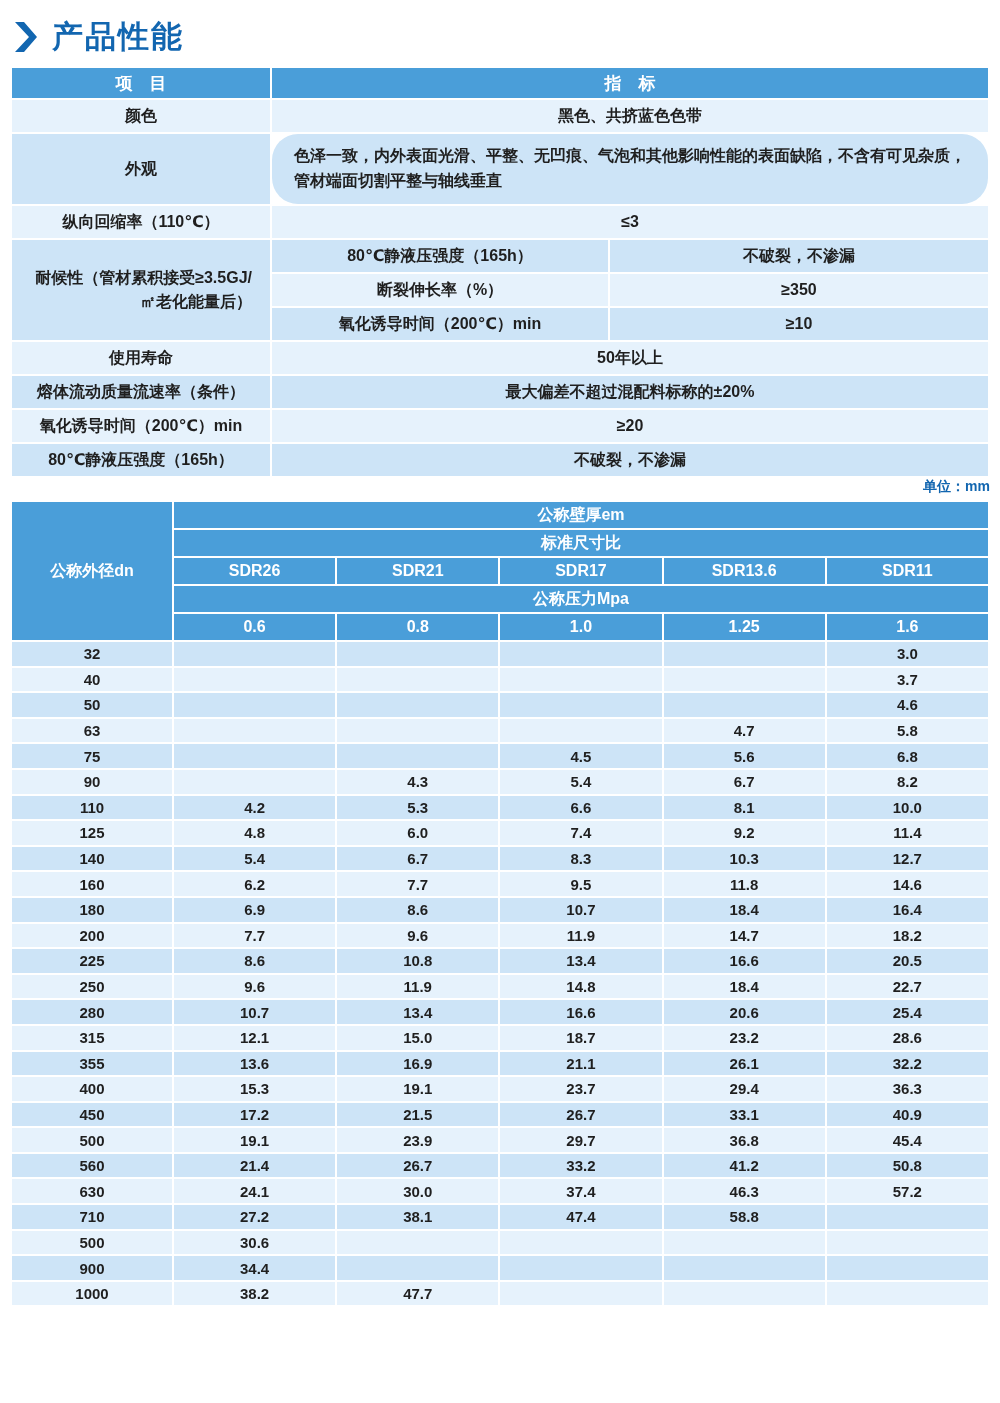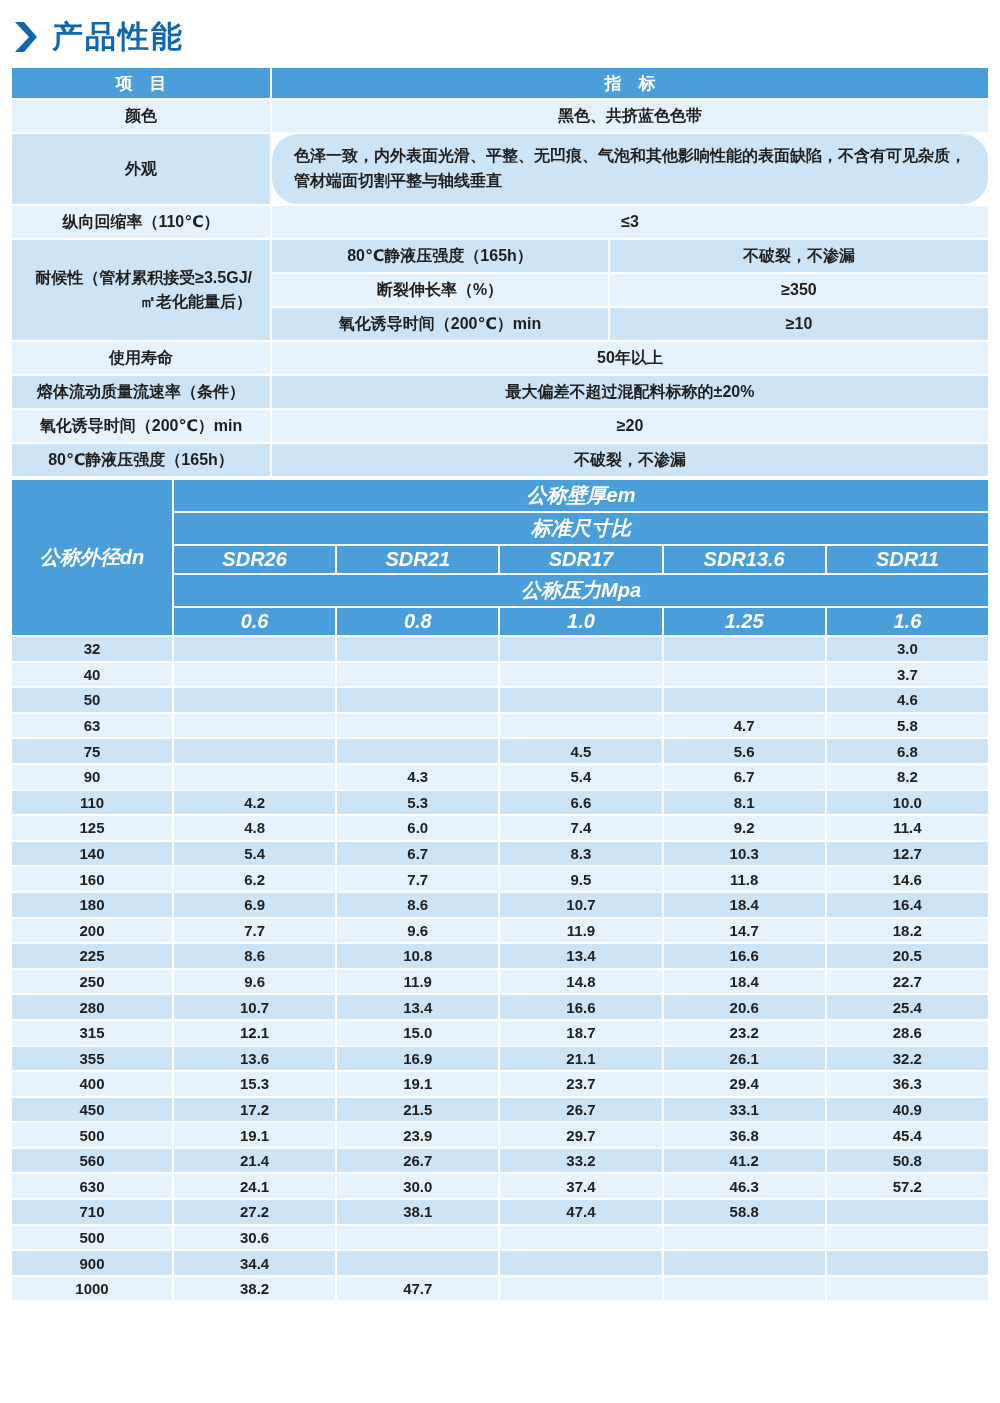--- a/index.html
+++ b/index.html
@@ -35,21 +35,21 @@
   .perf tr.dark td{background:var(--row-dark);}
   .perf td.rowspan-dark{background:var(--row-dark) !important;}
   .perf td.left{text-align:left;padding:6px 22px;line-height:1.55;border-radius:26px;}
   .perf tr.tall td{height:58px;}
   .perf td.wrap-left{text-align:right;padding:4px 18px;line-height:1.5;}
   
   .unit-note{
     width:980px;margin:0 10px 4px 10px;text-align:right;
     color:var(--title-blue);font-size:14px;font-weight:bold;
   }
-  .spec th{height:22px;font-size:20px;font-style:italic;}
+  .spec th{height:22px;font-size:16px;}
   .spec td{height:21.6px;font-size:15px;font-weight:600;padding:1px 4px;}
   .spec tr.dark td{background:var(--row-dark);}
   .spec tr.light td{background:var(--row-light);}
 </style>
 </head>
 <body>
 
 <div class="page">
 
   <div class="section-title">
@@ -110,20 +110,21 @@
         <td colspan="2">≥20</td>
       </tr>
       <tr class="dark">
         <td>80℃静液压强度（165h）</td>
         <td colspan="2">不破裂，不渗漏</td>
       </tr>
     </tbody>
   </table>
 
 
+  <div class="unit-note">单位：mm</div>
 
   <table class="spec">
     <colgroup>
       <col style="width:160px">
         <col>
         <col>
         <col>
         <col>
         <col>
     </colgroup>

